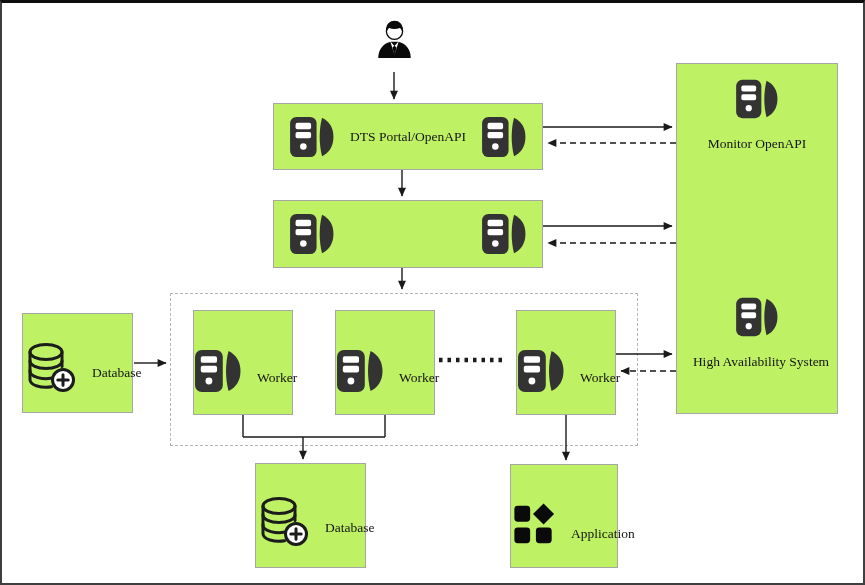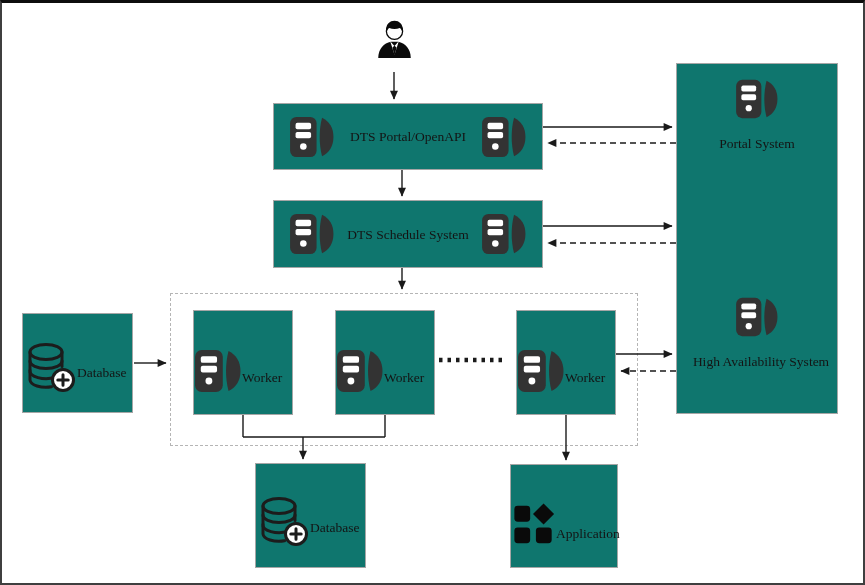--- a/index.html
+++ b/index.html
@@ -14,25 +14,26 @@
   .frame{
     position:absolute;inset:0;
     border:2px solid #3f3f3f;
     border-top:3px solid #0d0d0d;
     pointer-events:none;
     z-index:50;
   }
   .node{
     position:absolute;
     box-sizing:border-box;
-    background:#0f766e;
+    background:#bef264;
     border:1px solid #a6a6a6;
     display:flex;
     align-items:center;
     z-index:5;
+    gap:15px;
   }
   .node.col{flex-direction:row;justify-content:flex-start;}
   .node.row{flex-direction:row;justify-content:space-between;padding:0 15px;}
   .dashed-group{
     position:absolute;
     box-sizing:border-box;
     border:1px dashed #b5b5b5;
     background:transparent;
     z-index:2;
   }
@@ -116,21 +117,20 @@
         </svg>
     </span>
   </div>
 
   <div class="node row" style="left:273px;top:200px;width:270px;height:68px;">
     <span class="icon icon-server">
       <svg width="46" height="42" viewBox="0 0 50 46">
           <use href="#sym-server" xlink:href="#sym-server"></use>
         </svg>
     </span>
-    <span class="label">DTS Schedule System</span>
     <span class="icon icon-server">
       <svg width="46" height="42" viewBox="0 0 50 46">
           <use href="#sym-server" xlink:href="#sym-server"></use>
         </svg>
     </span>
   </div>
 
   <div class="dashed-group" style="left:170px;top:293px;width:468px;height:153px;"></div>
 
   <div class="node col" style="left:193px;top:310px;width:100px;height:105px;padding-top:16px;">
@@ -187,21 +187,21 @@
     <span class="label" style="margin-top:16px;">Application</span>
   </div>
 
   <div class="node" style="left:676px;top:63px;width:162px;height:351px;">
     <div class="rp-item" style="top:15px;">
       <span class="icon icon-server">
         <svg width="44" height="40" viewBox="0 0 50 46">
             <use href="#sym-server" xlink:href="#sym-server"></use>
           </svg>
       </span>
-      <span class="label" style="margin-top:16px;">Portal System</span>
+      <span class="label" style="margin-top:16px;">Monitor OpenAPI</span>
     </div>
     <div class="rp-item" style="top:233px;">
       <span class="icon icon-server">
         <svg width="44" height="40" viewBox="0 0 50 46">
             <use href="#sym-server" xlink:href="#sym-server"></use>
           </svg>
       </span>
       <span class="label" style="margin-top:16px;margin-left:8px;">High Availability System</span>
     </div>
   </div>

